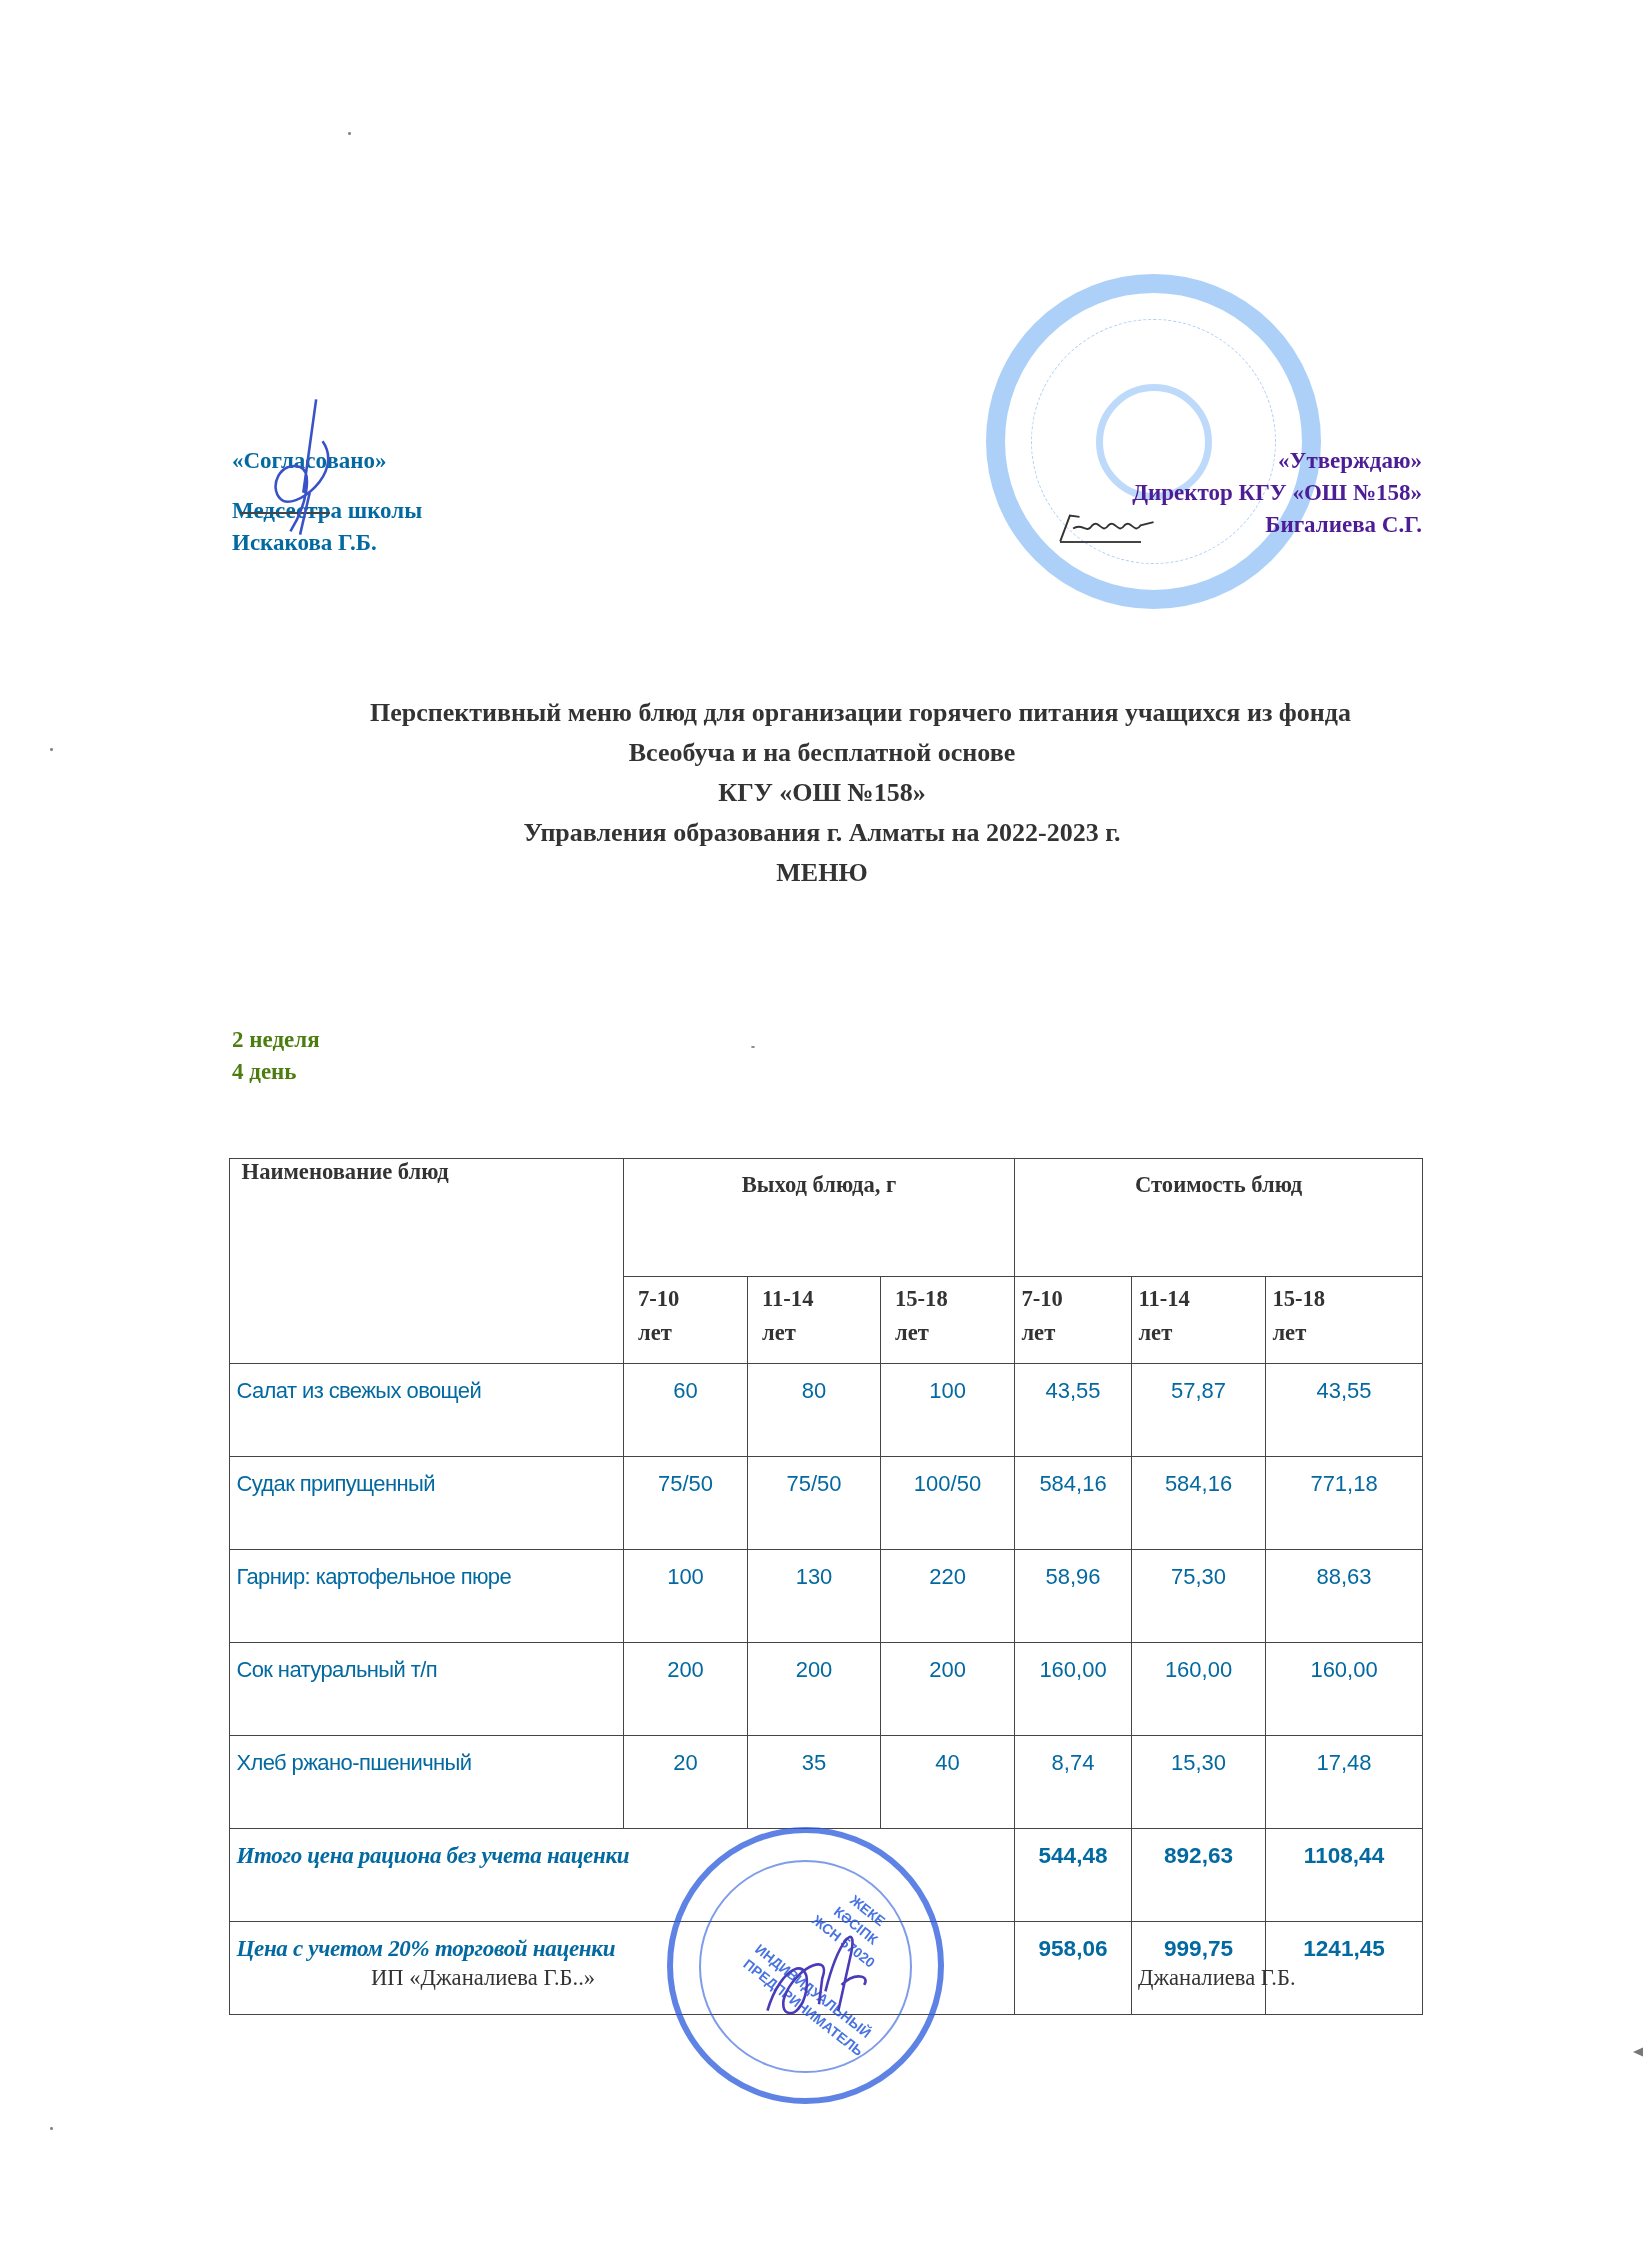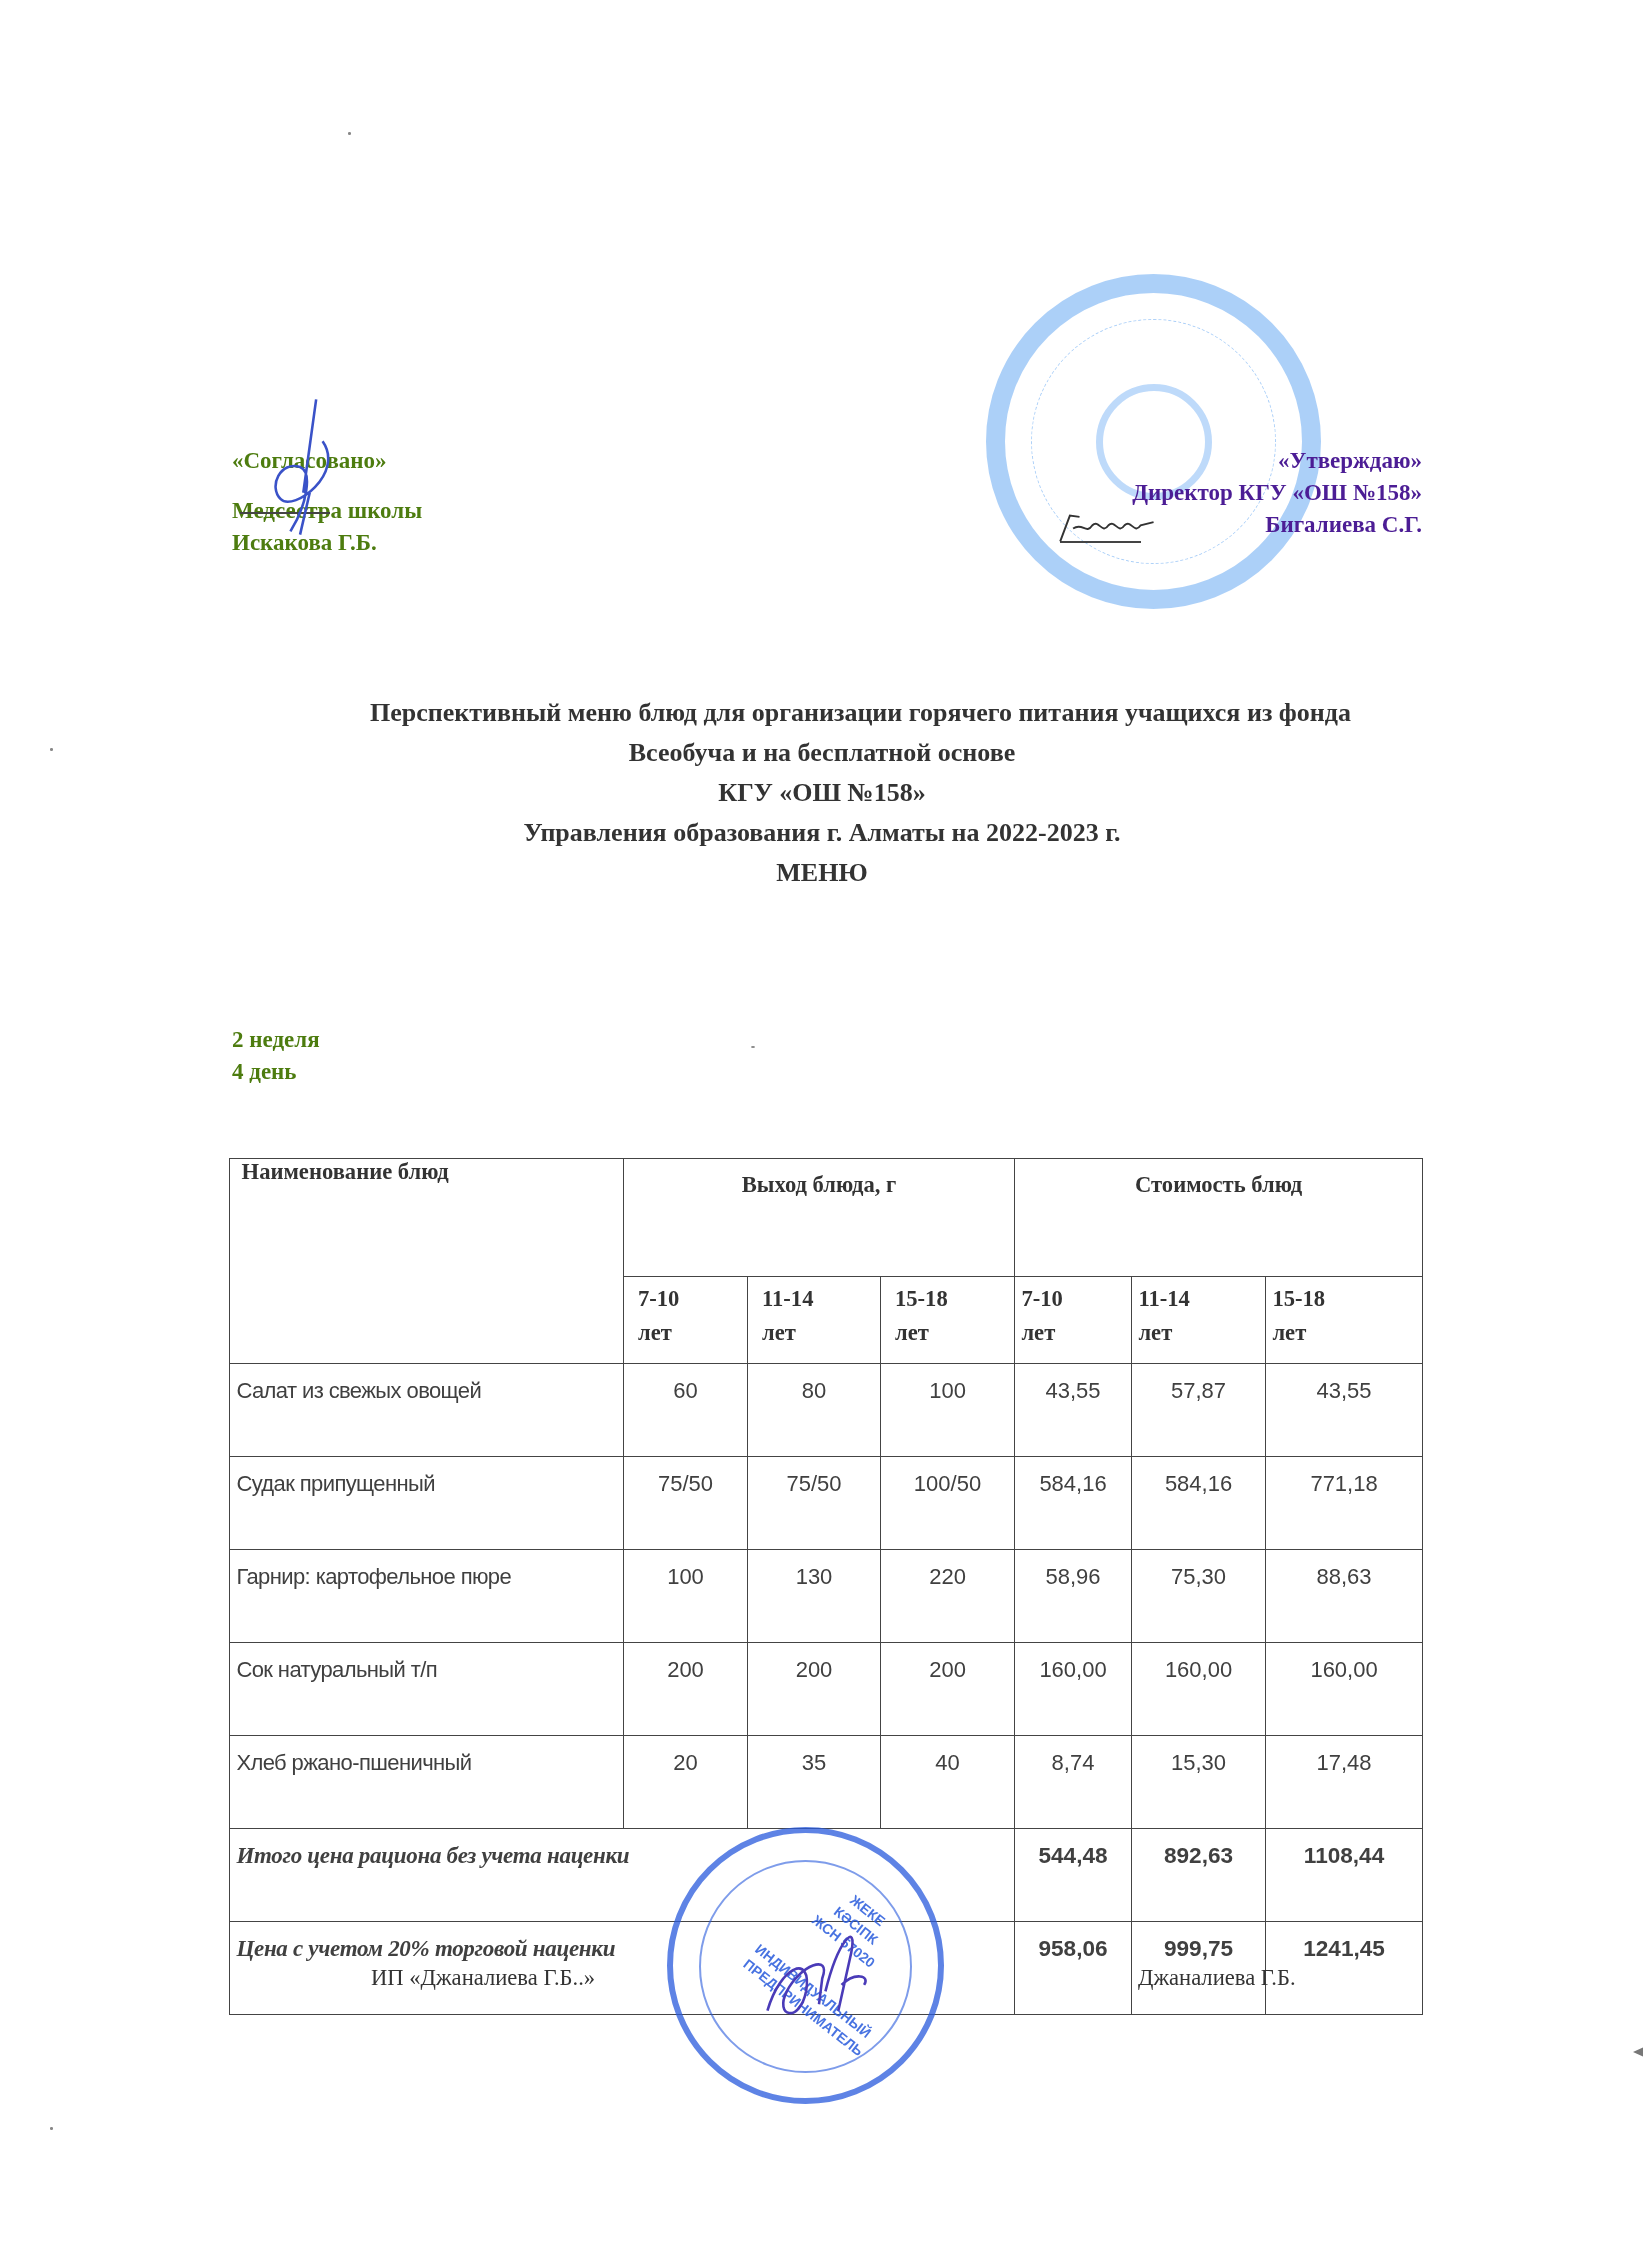--- a/index.html
+++ b/index.html
@@ -4,21 +4,21 @@
 <style>
   html, body { margin: 0; padding: 0; }
   body {
     width: 1644px; height: 2261px; background: #ffffff; position: relative; overflow: hidden;
     font-family: "Liberation Serif", serif; color: #333333;
   }
   .abs { position: absolute; }
   .tnr { font-family: "Liberation Serif", serif; }
 
   
-  #agreed-block { left: 232px; top: 445px; font-size: 23px; line-height: 32px; font-weight: bold; color: #4d7c0f; }
+  #agreed-block { left: 232px; top: 445px; font-size: 23px; line-height: 32px; font-weight: bold; color: #0369a1; }
   #agreed-block .line { display:block; white-space: nowrap; }
   #agreed-underline { left: 240px; top: 512px; width: 90px; height: 1.9px; background: #444; }
 
   
   #approve-block { left: 1064px; top: 445px; font-size: 23px; line-height: 32px; font-weight: bold; color: #4c1d95; text-align: right; width: 358px; }
   #approve-block .line { display:block; white-space: nowrap; }
   #approve-underline { left: 1060px; top: 541px; width: 81px; height: 1.9px; background: #444; }
 
   
   .stamp-round { border-radius: 50%; border: 6.4px solid rgba(60,120,230,0.55); }
@@ -42,21 +42,21 @@
   #week-block .line { display:block; }
 
   
   #menu-table { left: 229px; top: 1158px; width: 1194px; border-collapse: collapse; table-layout: fixed; }
   #menu-table td { border: 1.3px solid #444; vertical-align: top; padding: 0; }
   .hdr { font-family: "Liberation Serif", serif; font-weight: bold; font-size: 22.6px; color: #333; }
   .hdr-main { height: 117px; }
   .hdr-main .txt { padding: 13px 5.2px 0 5.2px; }
   .hdr-age { height: 86px; }
   .hdr-age .txt { padding: 5.2px 5.2px 0 14px; line-height: 34px; }
-  .row-cell { height: 92px; font-family: "Liberation Sans", sans-serif; font-size: 22px; color: #404040; }
+  .row-cell { height: 92px; font-family: "Liberation Sans", sans-serif; font-size: 22px; color: #0369a1; }
   .row-cell .txt { padding-top: 14px; }
   .name-cell .txt { padding-left: 6.4px; white-space: nowrap; letter-spacing: -0.6px; }
   .num-cell { text-align: center; }
   .total-label { font-family: "Liberation Serif", serif; font-style: italic; font-weight: bold; font-size: 23px; letter-spacing: -0.3px; }
   .total-label .txt { padding-left: 6.4px; padding-top: 14px; }
   .total-num { font-family: "Liberation Sans", sans-serif; font-weight: bold; font-size: 22.6px; text-align: center; }
   .total-num .txt { padding-top: 14px; }
 
   
   #ip-label { left: 371px; top: 1965px; font-size: 22.6px; color: #333; white-space: nowrap; }

